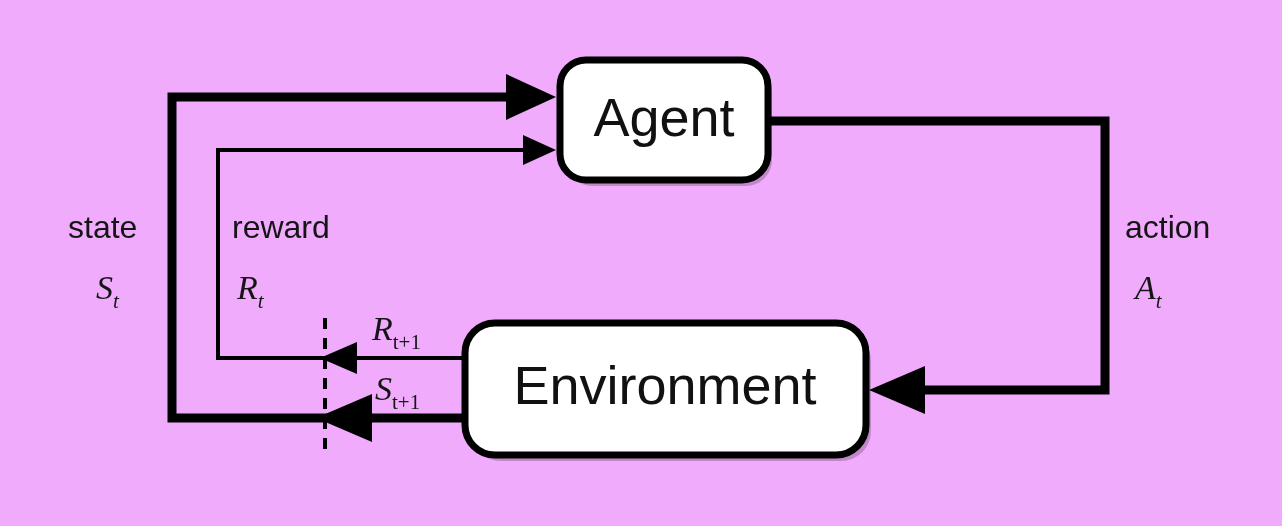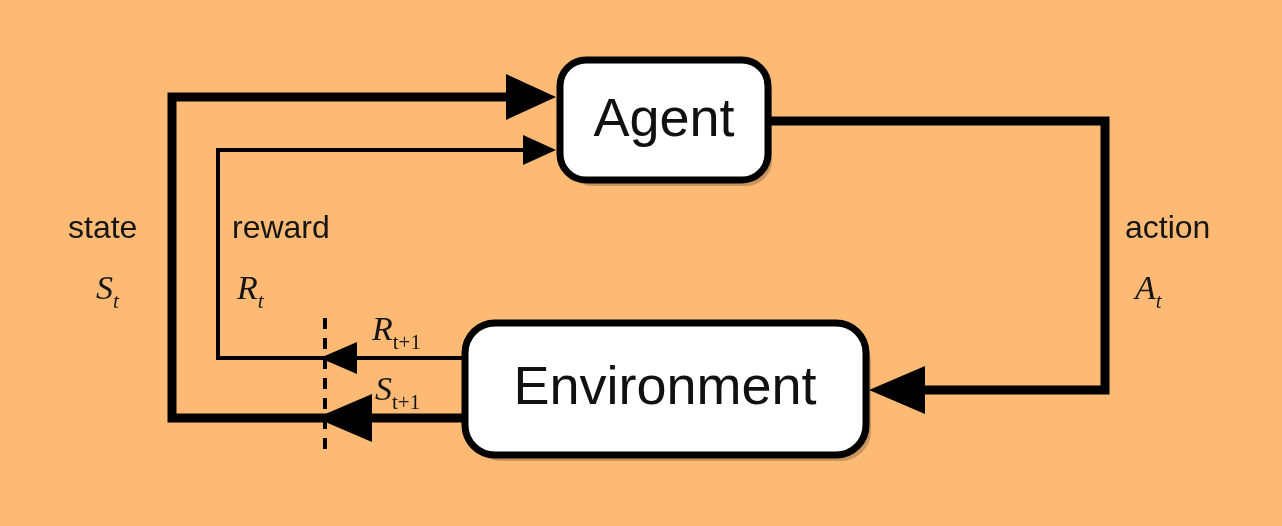--- a/index.html
+++ b/index.html
@@ -8,21 +8,21 @@
     padding: 0;
     background: #ffffff;
   }
   body {
     font-family: "Liberation Sans", sans-serif;
   }
   #canvas {
     position: relative;
     width: 1282px;
     height: 526px;
-    background: #fdba74;
+    background: #f0abfc;
     overflow: hidden;
   }
   #diagram-svg {
     position: absolute;
     left: 0;
     top: 0;
     width: 1282px;
     height: 526px;
     display: block;
   }

